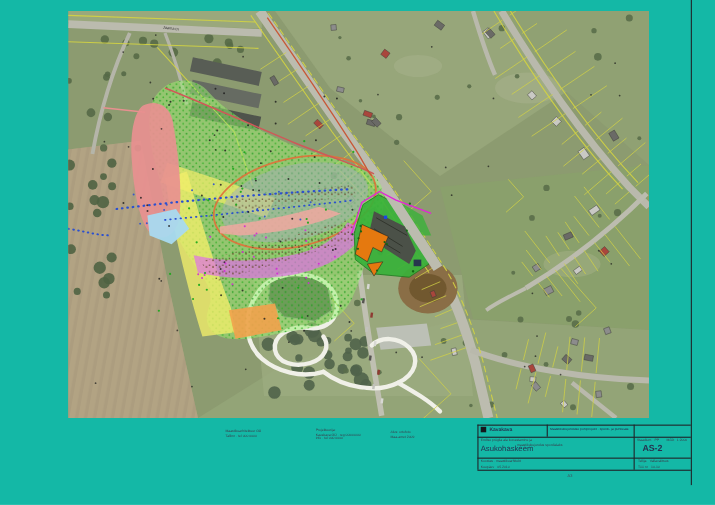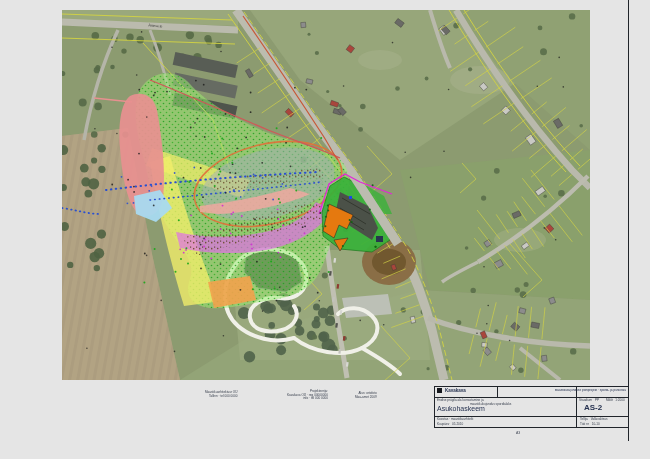--- a/index.html
+++ b/index.html
@@ -1,17 +1,17 @@
 <!DOCTYPE html>
 <html><head>
 <meta charset="utf-8">
 <style>
   html,body{margin:0;padding:0;background:#ffffff;}
-  .page{position:relative;width:650px;height:459px;background:#e5e5e5;overflow:hidden;
-        font-family:"Liberation Sans",sans-serif;text-align:right;}
+  .page{position:relative;width:650px;height:459px;background:#14b8a6;overflow:hidden;
+        font-family:"Liberation Sans",sans-serif;}
   .abs{position:absolute;}
   .t{font-family:"Liberation Sans",sans-serif;color:#39404e;white-space:nowrap;line-height:1.18;}
   .tb-line{background:#20242a;}
   .navy{color:#263250;}
   .tiny{font-size:3.1px;}
   .logo-sq{width:5px;height:5px;background:#15181d;}
 </style>
 </head>
 <body>
 

